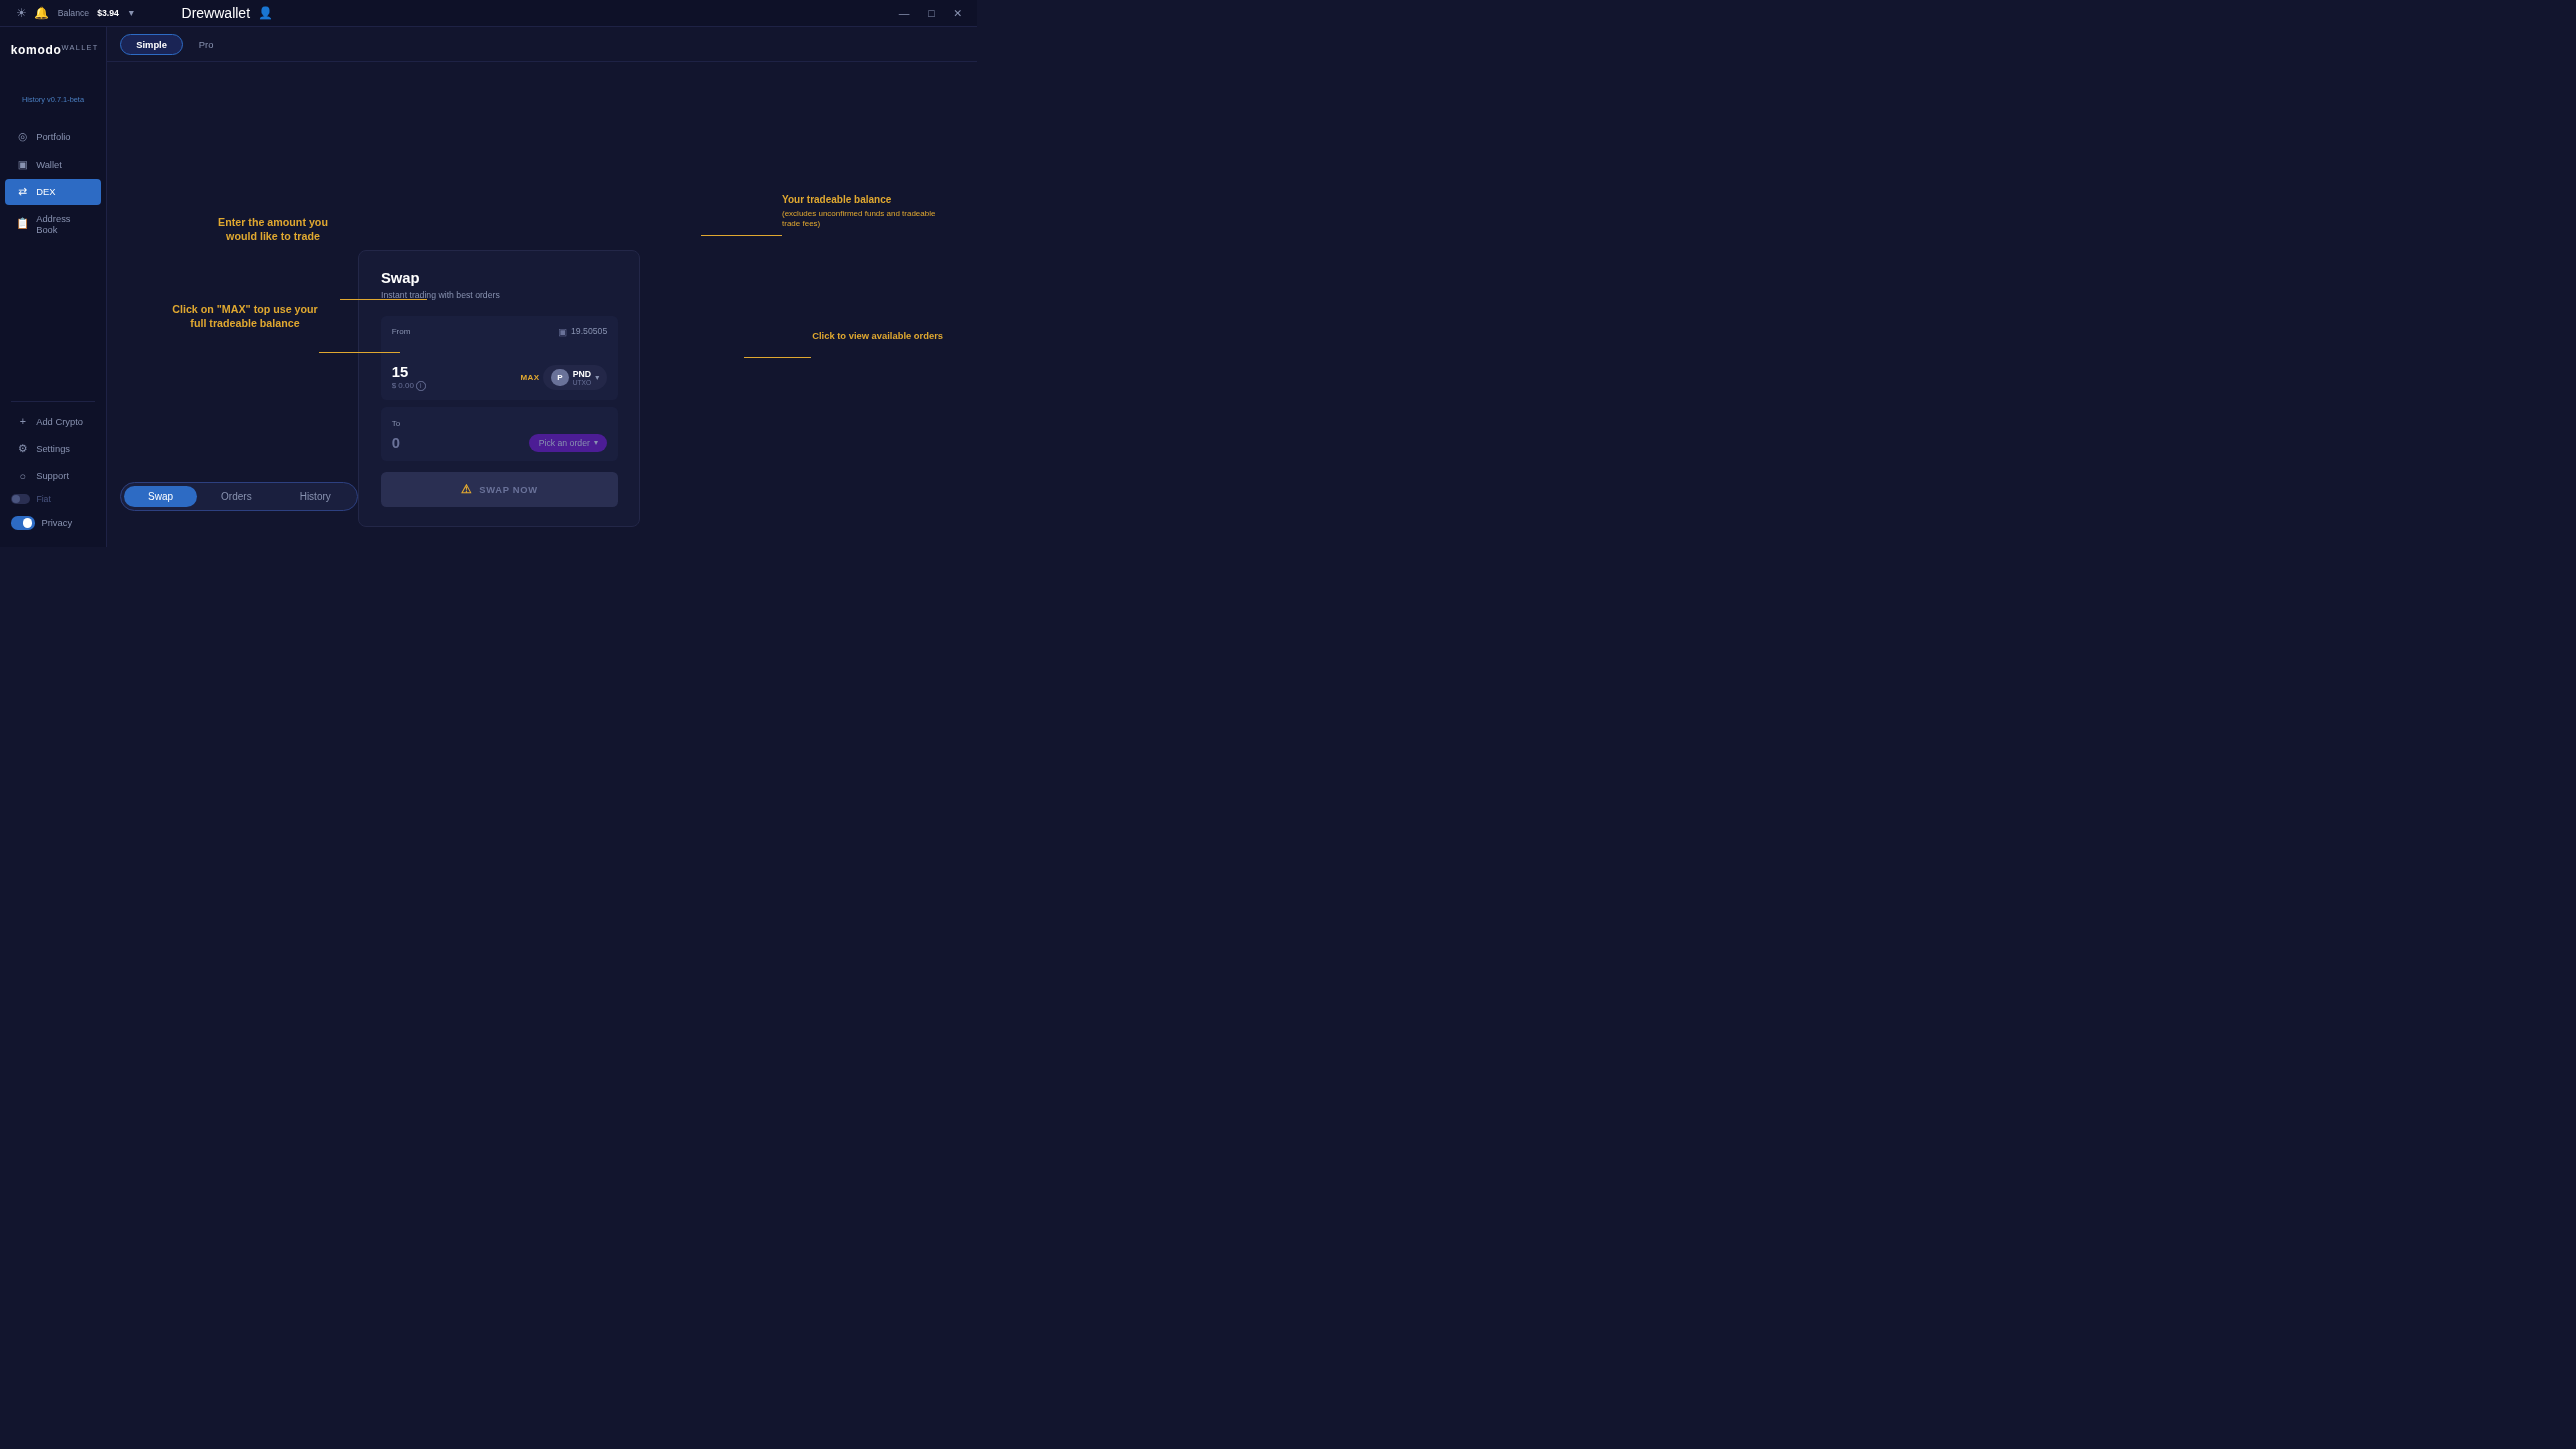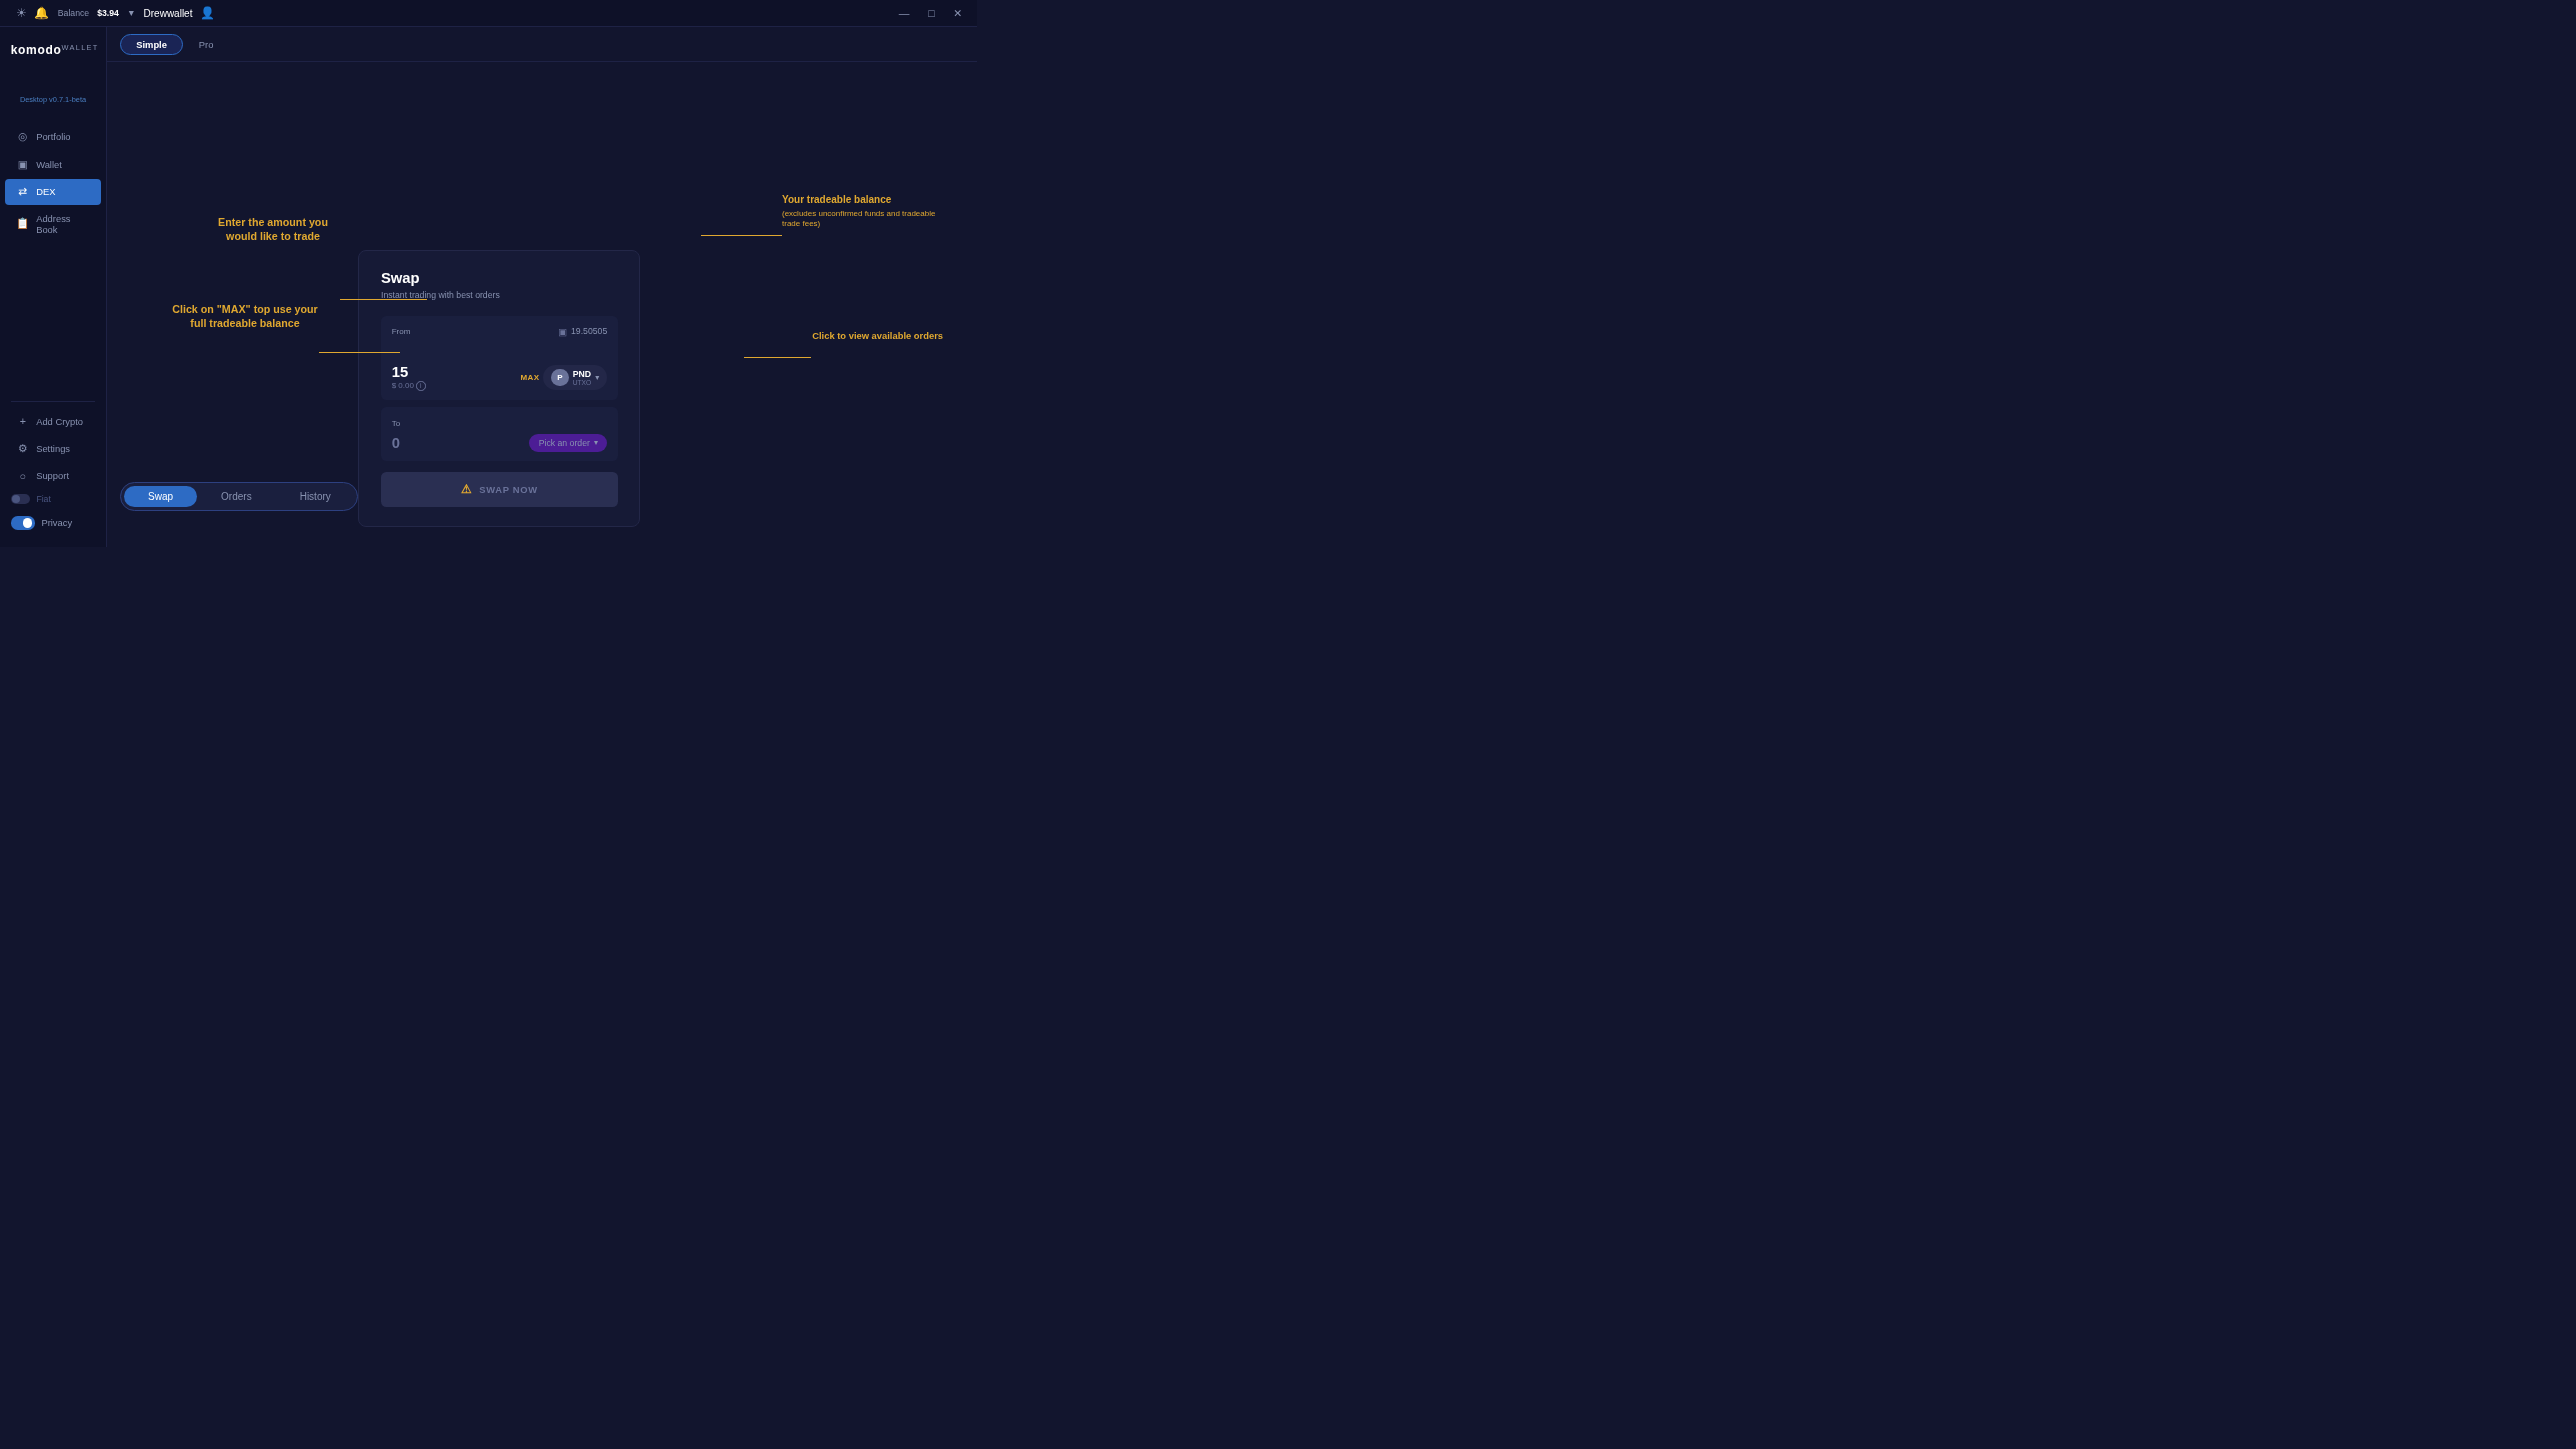--- a/index.html
+++ b/index.html
@@ -38,22 +38,23 @@
     .balance-text {
       font-size: 8.7px;
       color: #8892b0;
     }
     .balance-amount {
       font-size: 8.7px;
       color: #fff;
       font-weight: 600;
     }
     .wallet-name {
-      font-size: 10px;
-      color: #fff;
+      font-size: 14px;
+      color: #fff;
+      margin-left: 38px;
     }
     .titlebar-btn {
       background: none;
       border: none;
       color: #8892b0;
       cursor: pointer;
       font-size: 10.7px;
       padding: 1.3px 4px;
     }
 
@@ -461,21 +462,21 @@
       <svg class="logo-icon" viewBox="0 0 52 52" fill="none" xmlns="http://www.w3.org/2000/svg">
         <circle cx="26" cy="26" r="24" stroke="#fff" stroke-width="2.5" fill="none"></circle>
         <circle cx="26" cy="26" r="16" stroke="#fff" stroke-width="2" fill="none"></circle>
         <circle cx="26" cy="26" r="5" fill="#fff"></circle>
         <line x1="26" y1="2" x2="26" y2="10" stroke="#fff" stroke-width="2.5"></line>
         <line x1="26" y1="42" x2="26" y2="50" stroke="#fff" stroke-width="2.5"></line>
       </svg>
       <span class="logo-name">komodo</span>
       <span class="logo-sub">WALLET</span>
     </div>
-    <div class="version-text">Desktop v0.7.1-beta</div>
+    <div class="version-text">History v0.7.1-beta</div>
 
     <div class="sidebar-nav">
       <div class="sidebar-item">
         <span class="sidebar-item-icon">◎</span>
         <span>Portfolio</span>
       </div>
       <div class="sidebar-item">
         <span class="sidebar-item-icon">▣</span>
         <span>Wallet</span>
       </div>

